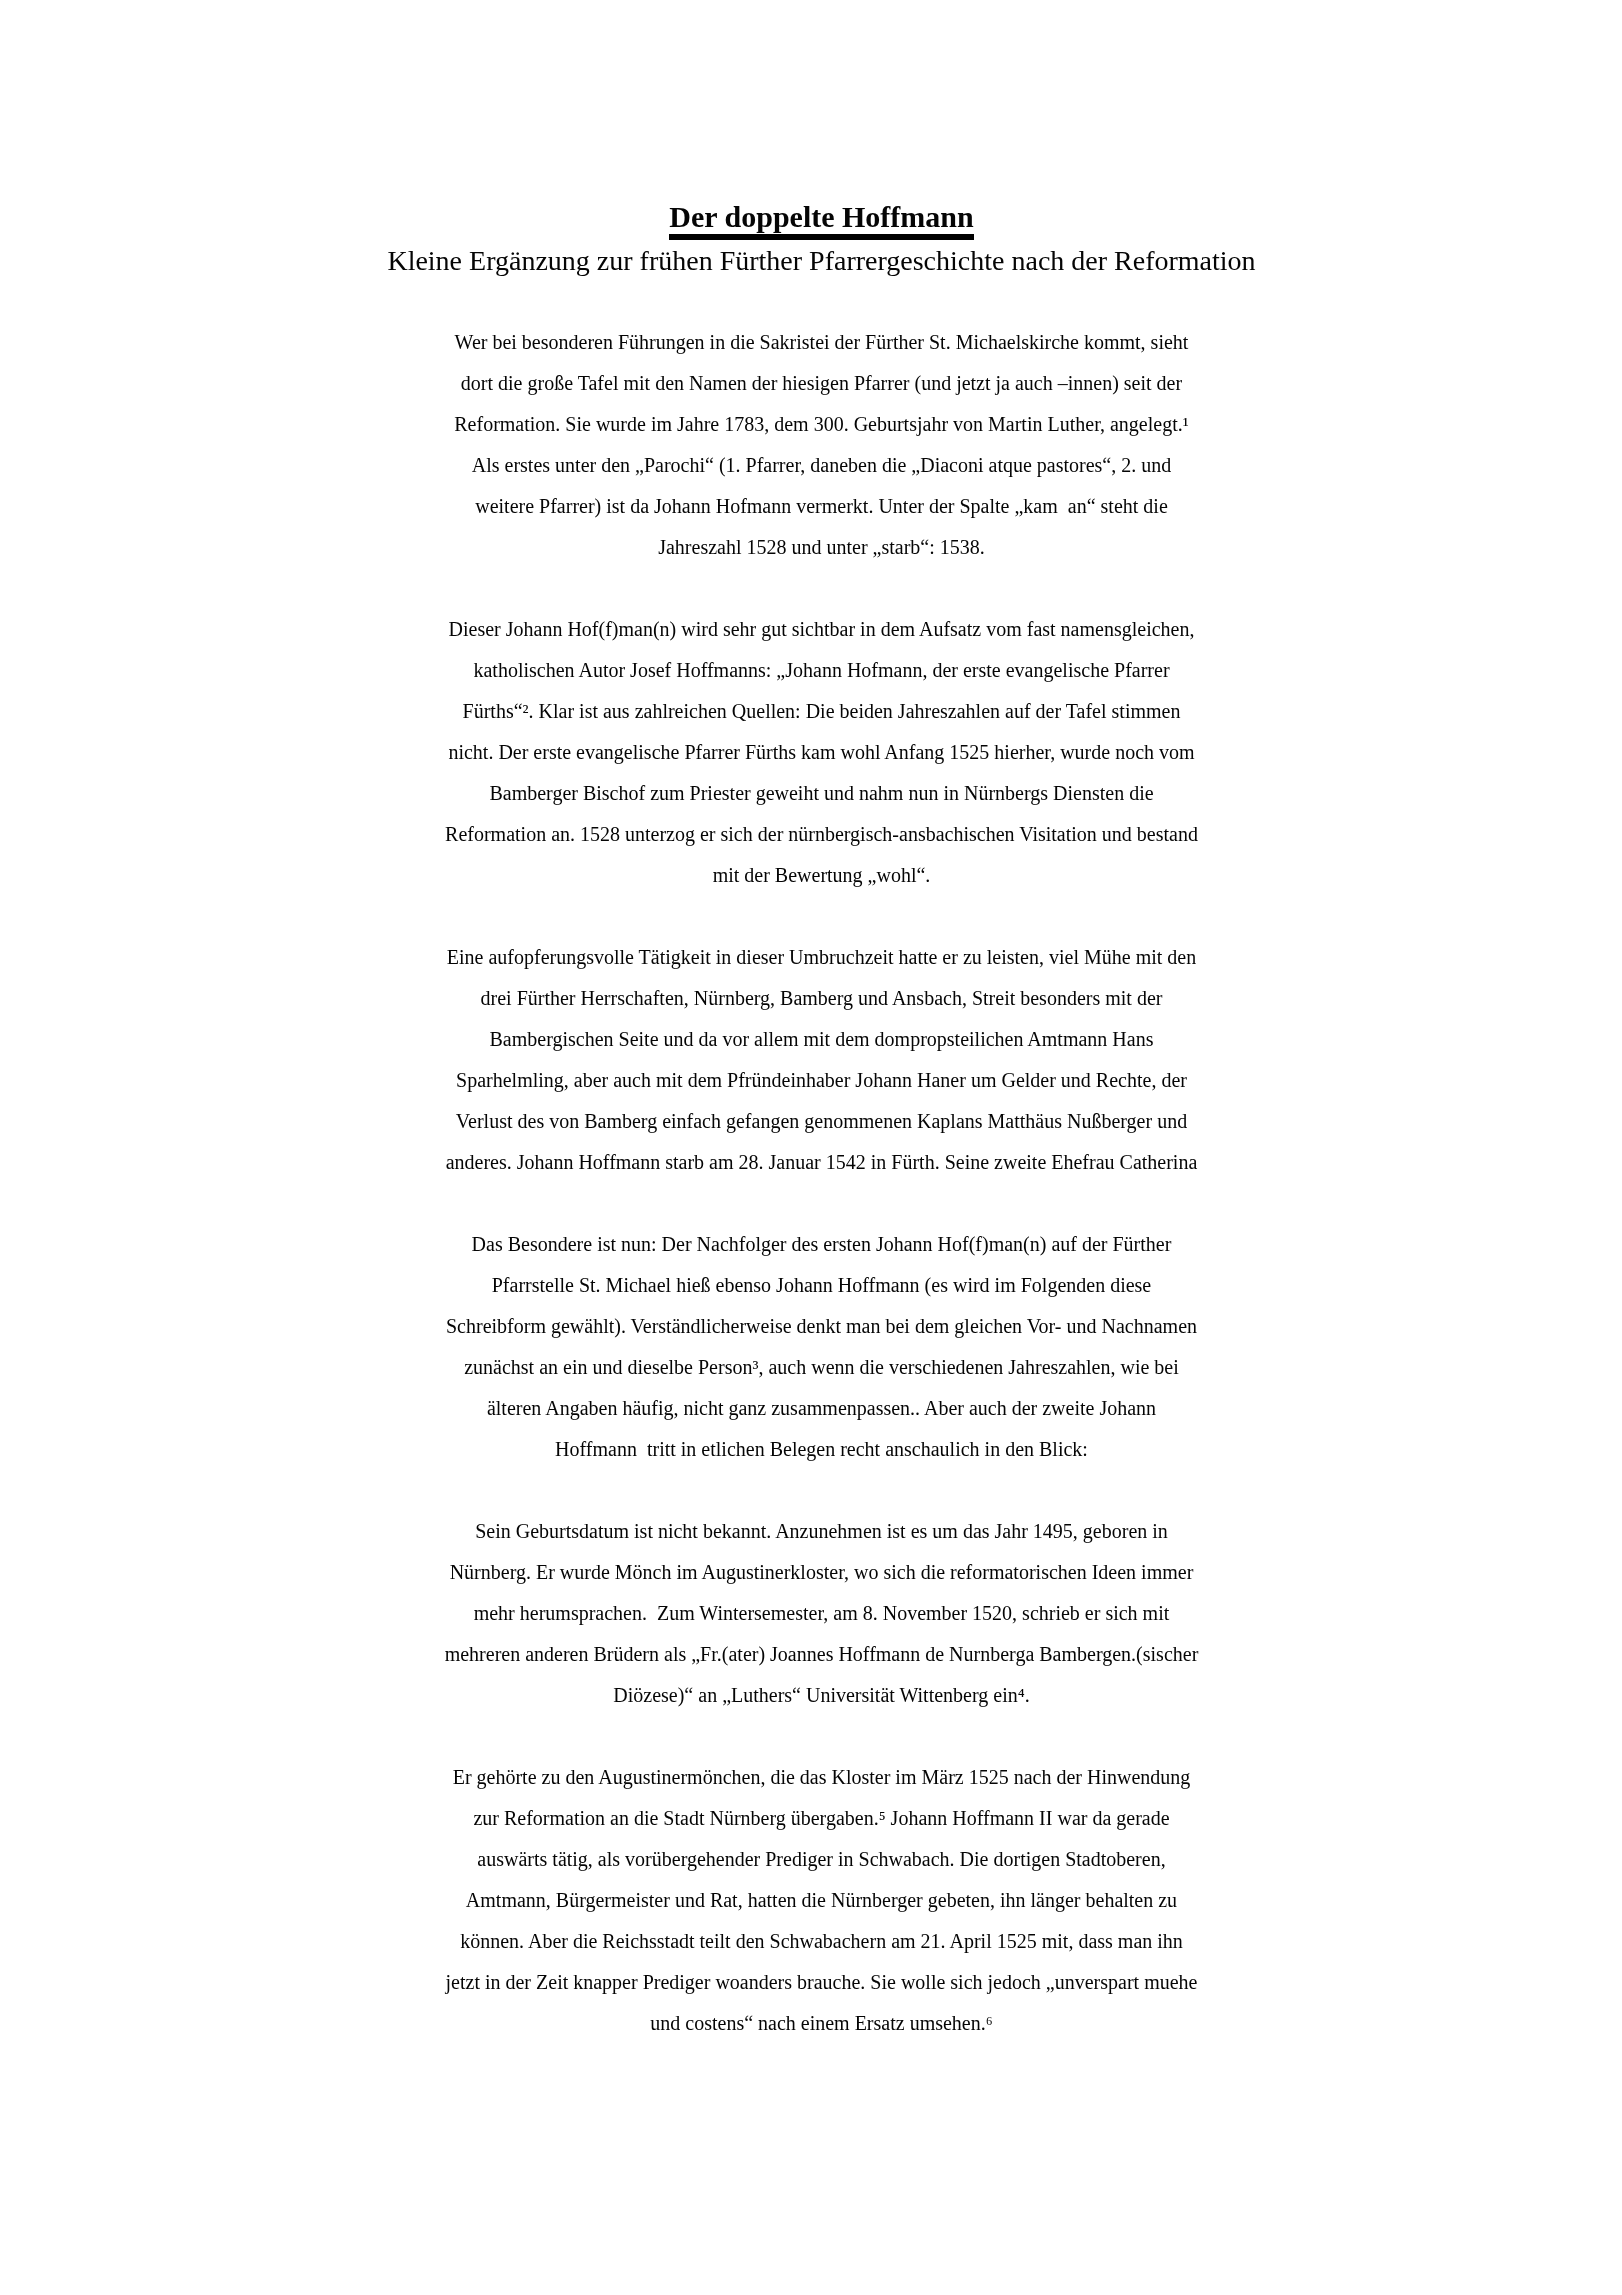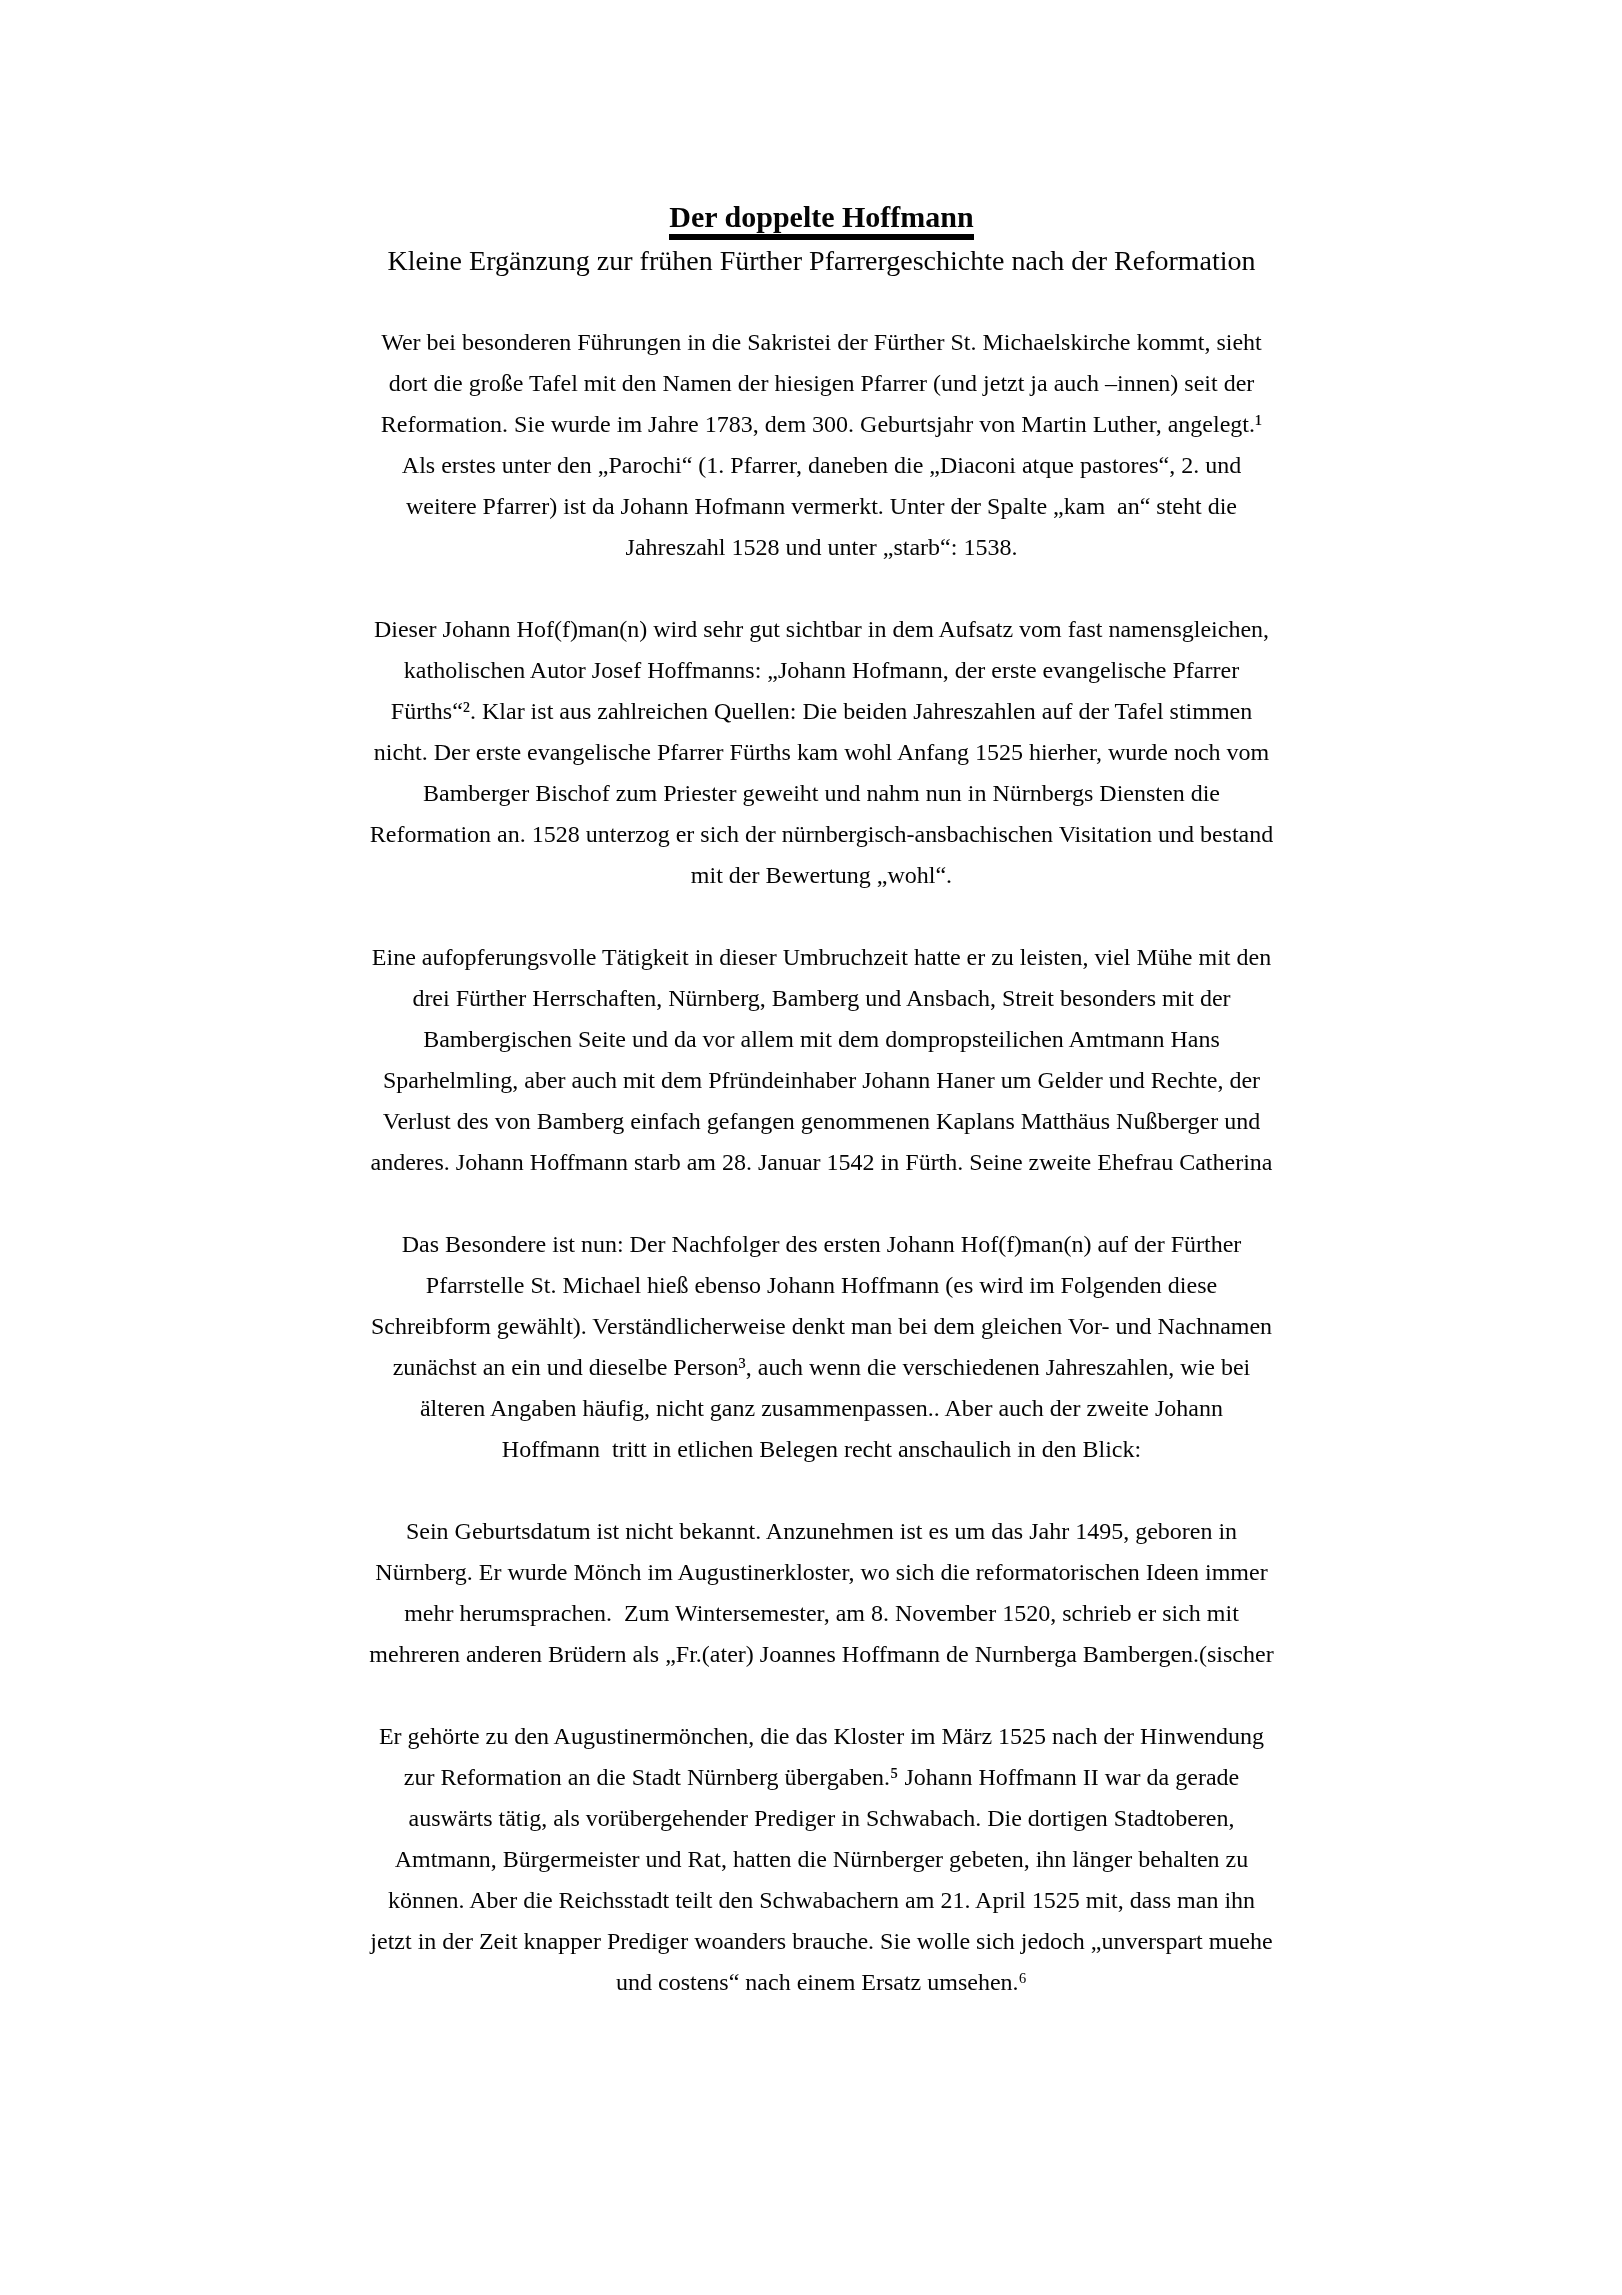--- a/index.html
+++ b/index.html
@@ -37,21 +37,21 @@
   }
   .subtitle {
     font-size: 28px;
     line-height: 41px;
     white-space: pre-wrap;
   }
   .para {
     margin-top: 41px;
   }
   .line {
-    font-size: 24px;
+    font-size: 20px;
     line-height: 41px;
     white-space: pre-wrap;
     min-height: 41px;
   }
 </style>
 </head>
 <body>
 
 <div class="page">
 
@@ -94,20 +94,21 @@
     <div class="line">zunächst an ein und dieselbe Person³, auch wenn die verschiedenen Jahreszahlen, wie bei</div>
     <div class="line">älteren Angaben häufig, nicht ganz zusammenpassen.. Aber auch der zweite Johann</div>
     <div class="line">Hoffmann  tritt in etlichen Belegen recht anschaulich in den Blick:</div>
   </div>
 
   <div class="para">
     <div class="line">Sein Geburtsdatum ist nicht bekannt. Anzunehmen ist es um das Jahr 1495, geboren in</div>
     <div class="line">Nürnberg. Er wurde Mönch im Augustinerkloster, wo sich die reformatorischen Ideen immer</div>
     <div class="line">mehr herumsprachen.  Zum Wintersemester, am 8. November 1520, schrieb er sich mit</div>
     <div class="line">mehreren anderen Brüdern als „Fr.(ater) Joannes Hoffmann de Nurnberga Bambergen.(sischer</div>
+    <div class="line">Diözese)“ an „Luthers“ Universität Wittenberg ein⁴.</div>
   </div>
 
   <div class="para">
     <div class="line">Er gehörte zu den Augustinermönchen, die das Kloster im März 1525 nach der Hinwendung</div>
     <div class="line">zur Reformation an die Stadt Nürnberg übergaben.⁵ Johann Hoffmann II war da gerade</div>
     <div class="line">auswärts tätig, als vorübergehender Prediger in Schwabach. Die dortigen Stadtoberen,</div>
     <div class="line">Amtmann, Bürgermeister und Rat, hatten die Nürnberger gebeten, ihn länger behalten zu</div>
     <div class="line">können. Aber die Reichsstadt teilt den Schwabachern am 21. April 1525 mit, dass man ihn</div>
     <div class="line">jetzt in der Zeit knapper Prediger woanders brauche. Sie wolle sich jedoch „unverspart muehe</div>
     <div class="line">und costens“ nach einem Ersatz umsehen.⁶</div>

